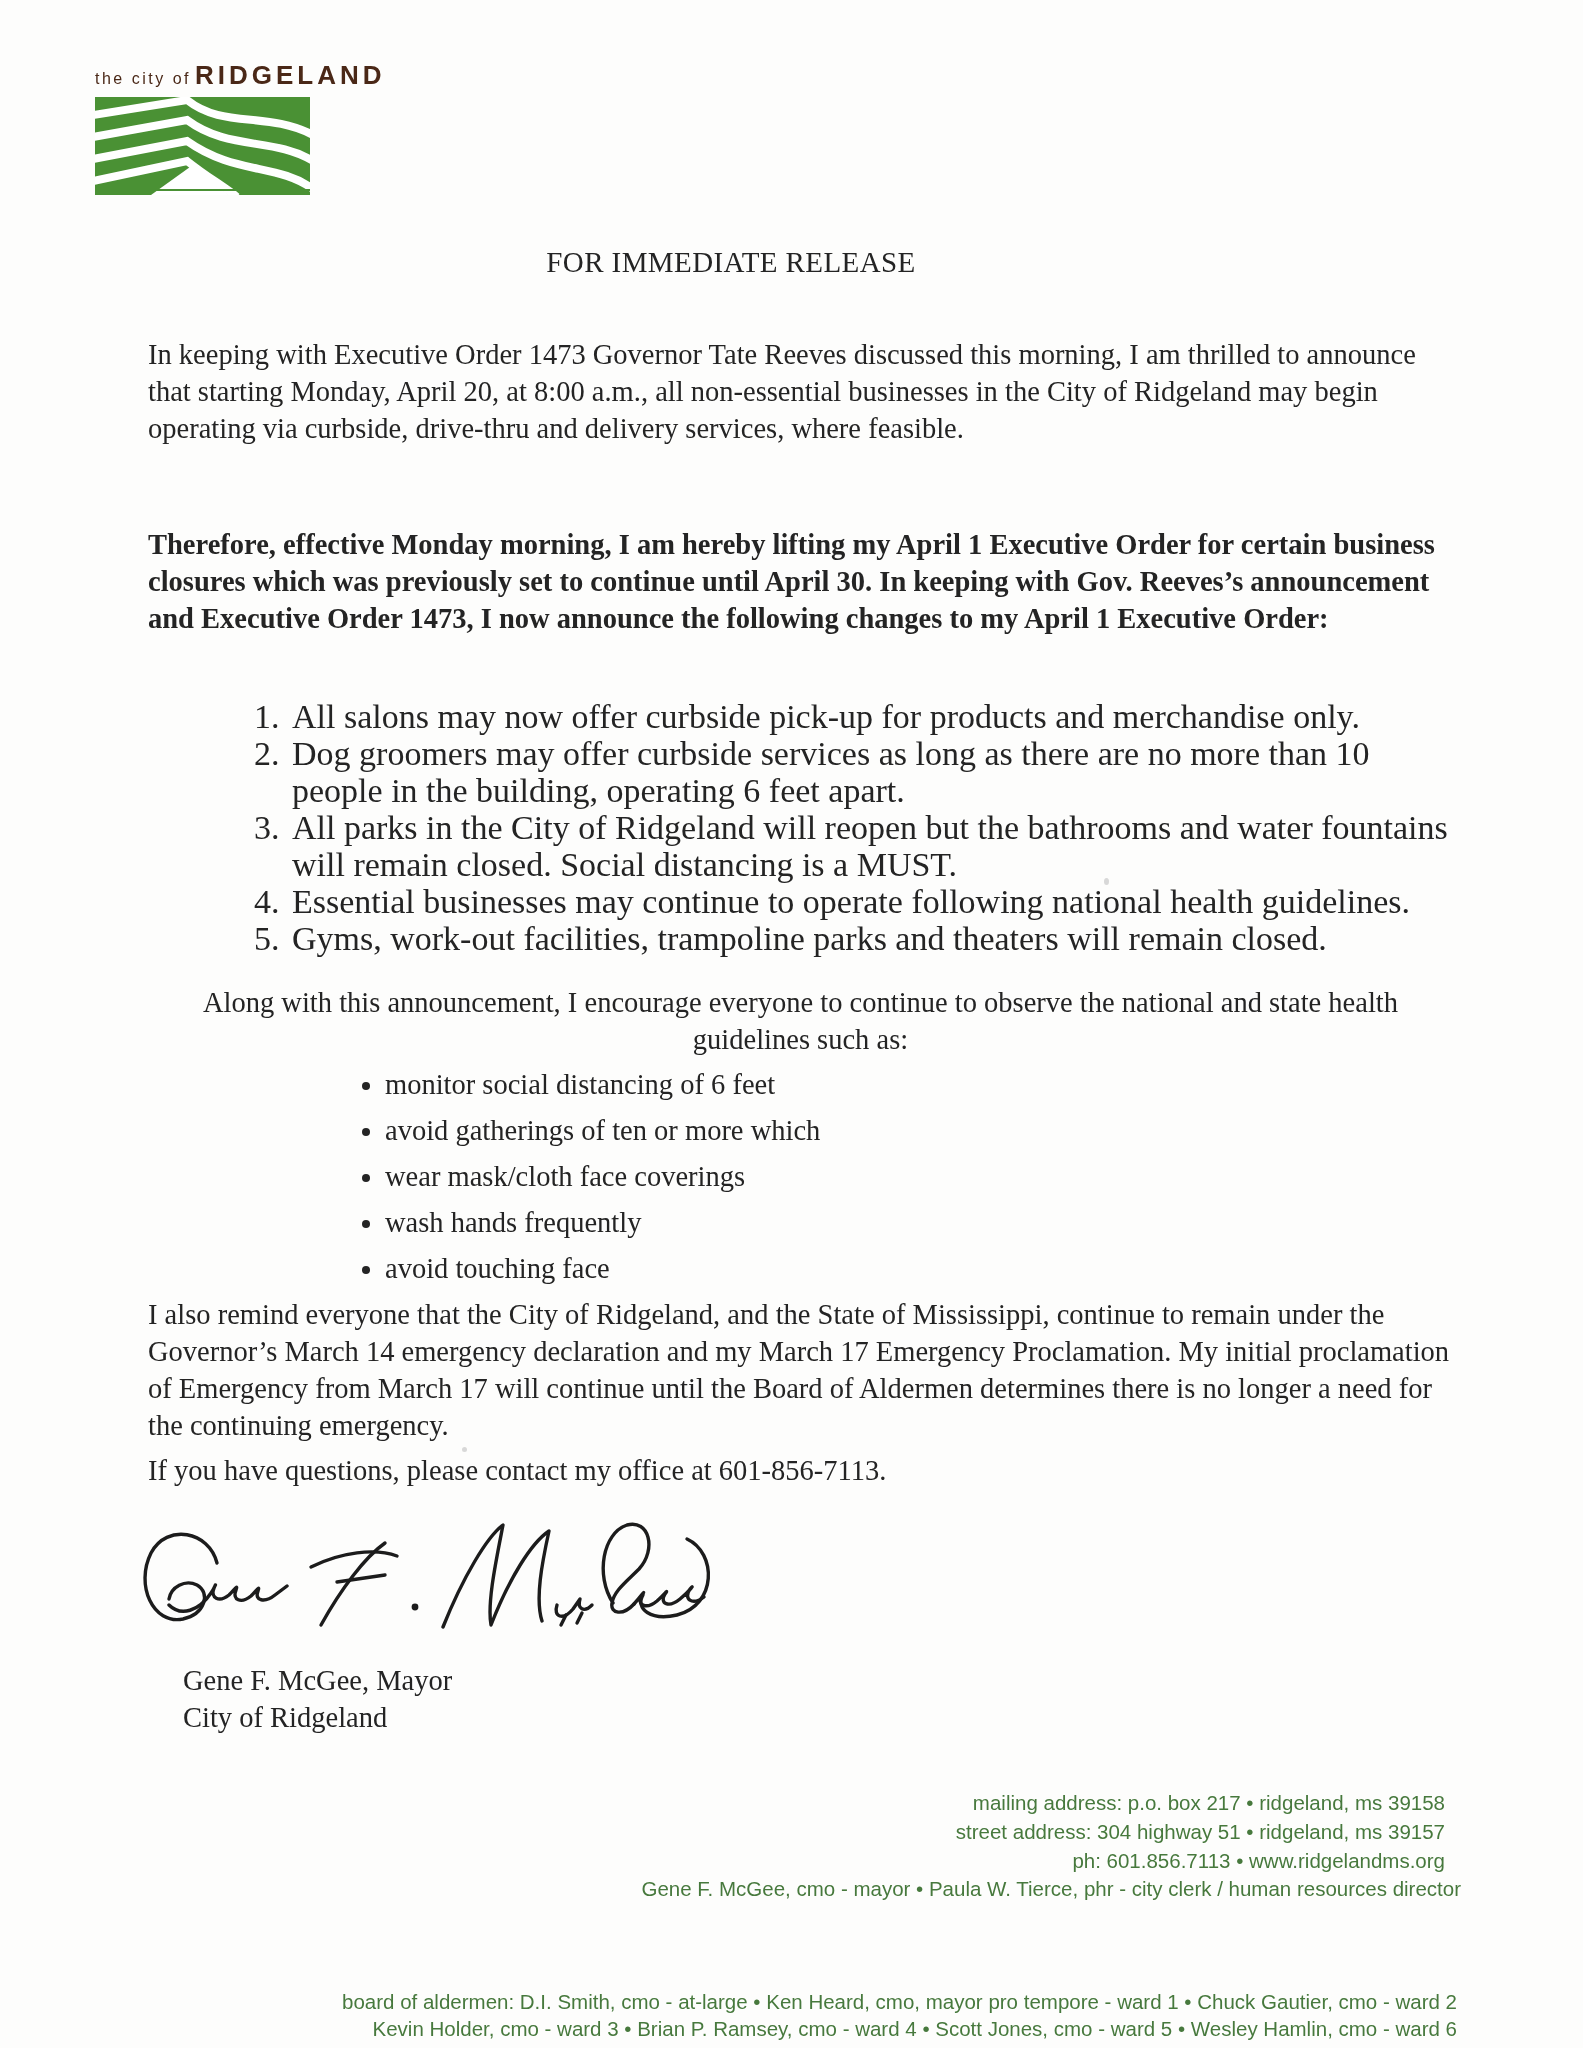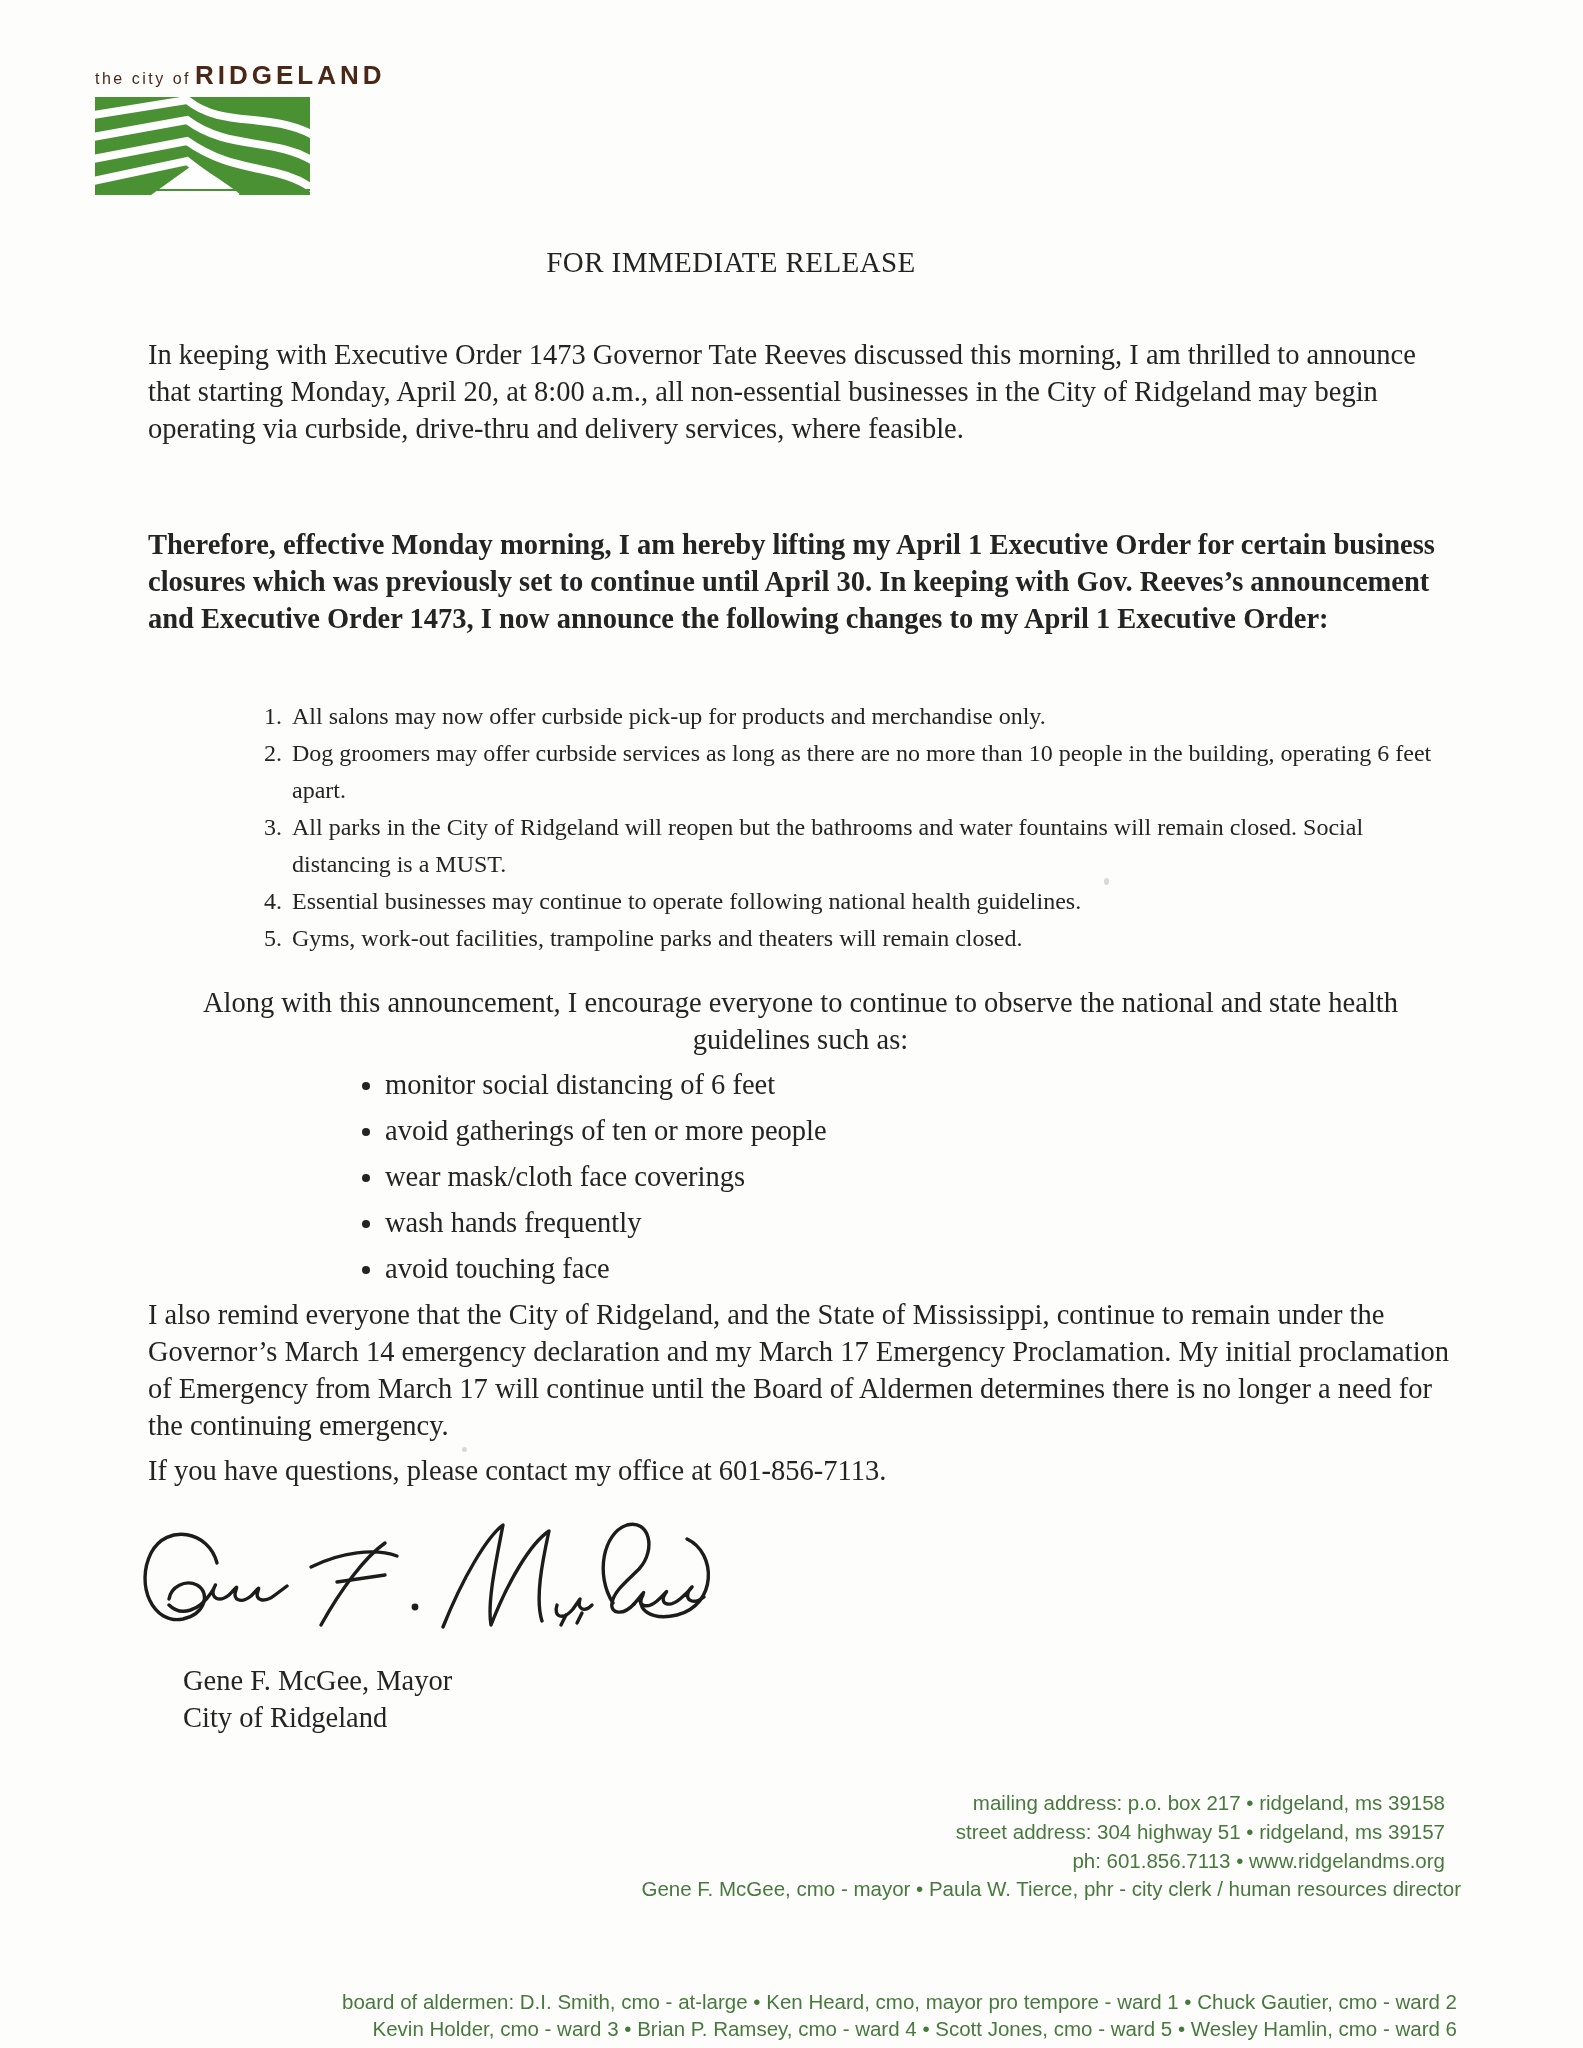--- a/index.html
+++ b/index.html
@@ -36,21 +36,21 @@
     text-align:left;
   }
   .p1{top:336px;}
   .p2{top:526px;font-weight:bold;}
   .p3{top:984px;text-align:center;}
   .p4{top:1296px;}
   .p5{top:1452px;}
   ol.num-list{
     left:198px;top:698px;width:1170px;
     margin:0;padding:0 0 0 90px;
-    font-size:24px;line-height:37px;
+    font-size:34px;line-height:37px;
   }
   ol.num-list li{padding-left:4px;}
   ul.dot-list{
     left:283px;top:1062px;width:960px;
     margin:0;padding:0 0 0 102px;
     font-size:28.5px;line-height:46px;
     list-style:disc;
   }
   
   .signature-svg{left:125px;top:1505px;}
@@ -110,21 +110,21 @@
     <li>Dog groomers may offer curbside services as long as there are no more than 10 people in the building, operating 6 feet apart.</li>
     <li>All parks in the City of Ridgeland will reopen but the bathrooms and water fountains will remain closed. Social distancing is a MUST.</li>
     <li>Essential businesses may continue to operate following national health guidelines.</li>
     <li>Gyms, work-out facilities, trampoline parks and theaters will remain closed.</li>
   </ol>
 
 <div class="abs para p3">Along with this announcement, I encourage everyone to continue to observe the national and state health guidelines such as:</div>
 
 <ul class="abs dot-list">
     <li>monitor social distancing of 6 feet</li>
-    <li>avoid gatherings of ten or more people</li>
+    <li>avoid gatherings of ten or more which</li>
     <li>wear mask/cloth face coverings</li>
     <li>wash hands frequently</li>
     <li>avoid touching face</li>
   </ul>
 
 <div class="abs para p4">I also remind everyone that the City of Ridgeland, and the State of Mississippi, continue to remain under the Governor’s March 14 emergency declaration and my March 17 Emergency Proclamation.  My initial proclamation of Emergency from March 17 will continue until the Board of Aldermen determines there is no longer a need for the continuing emergency.</div>
 
 <div class="abs para p5">If you have questions, please contact my office at 601-856-7113.</div>
 
 <svg class="abs signature-svg" width="600" height="185" viewBox="0 0 600 185">

